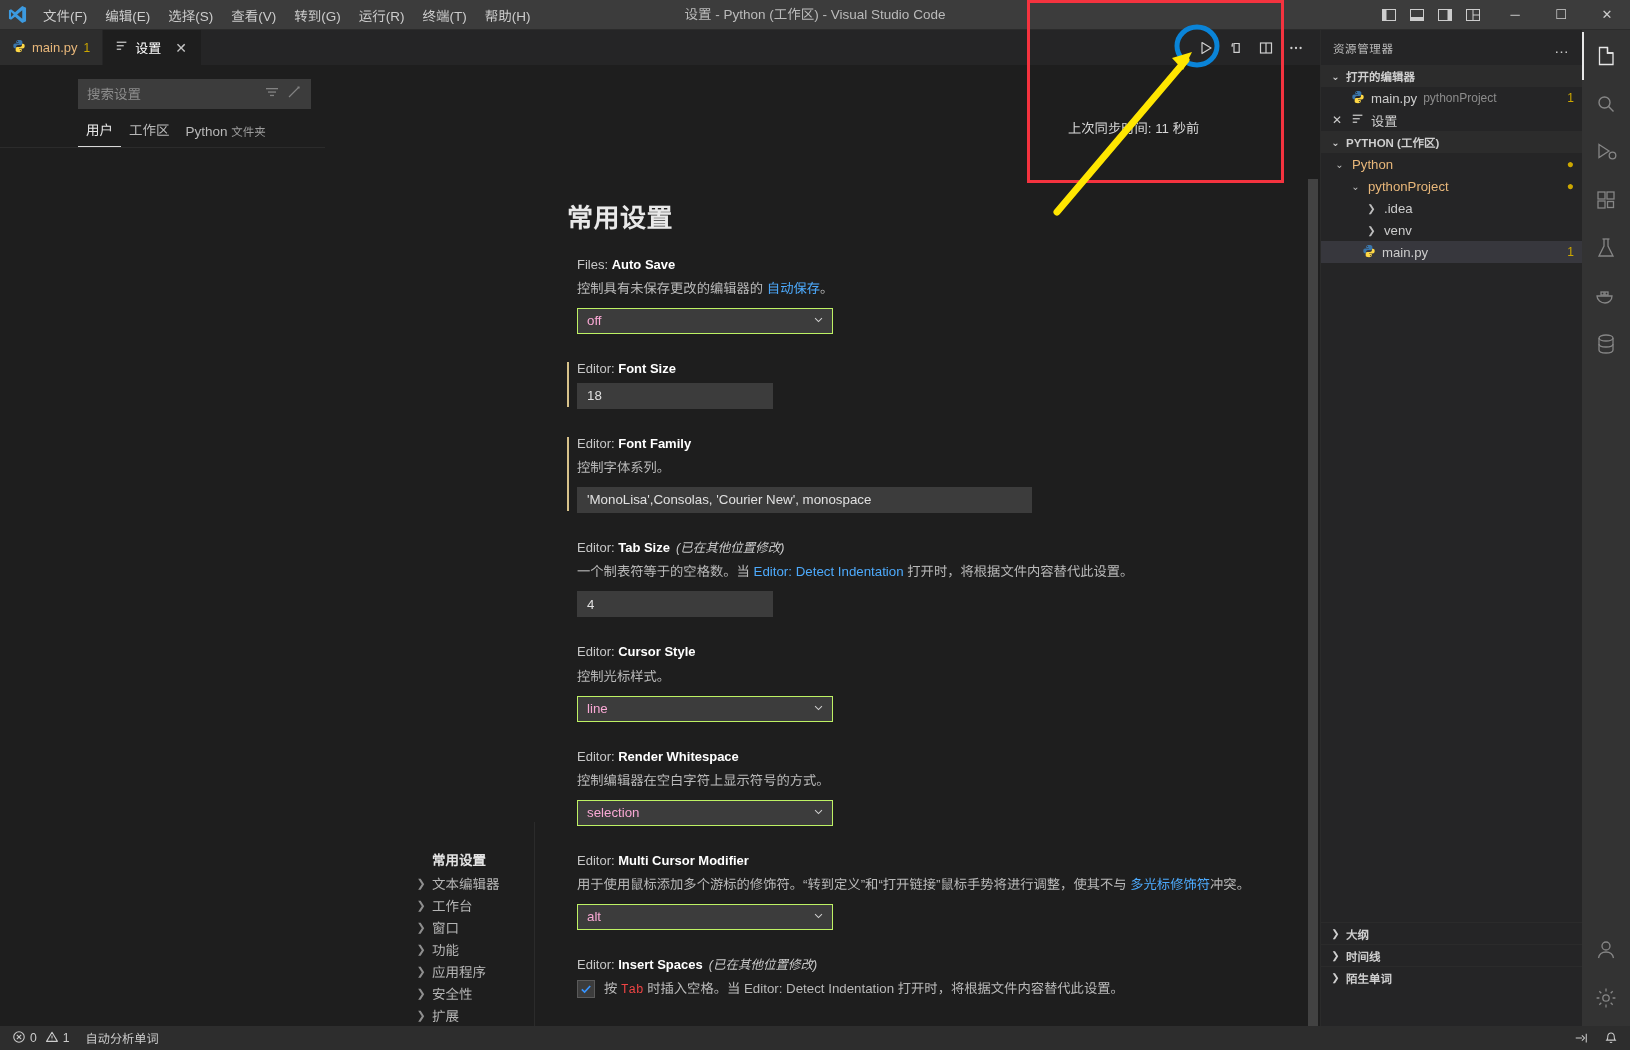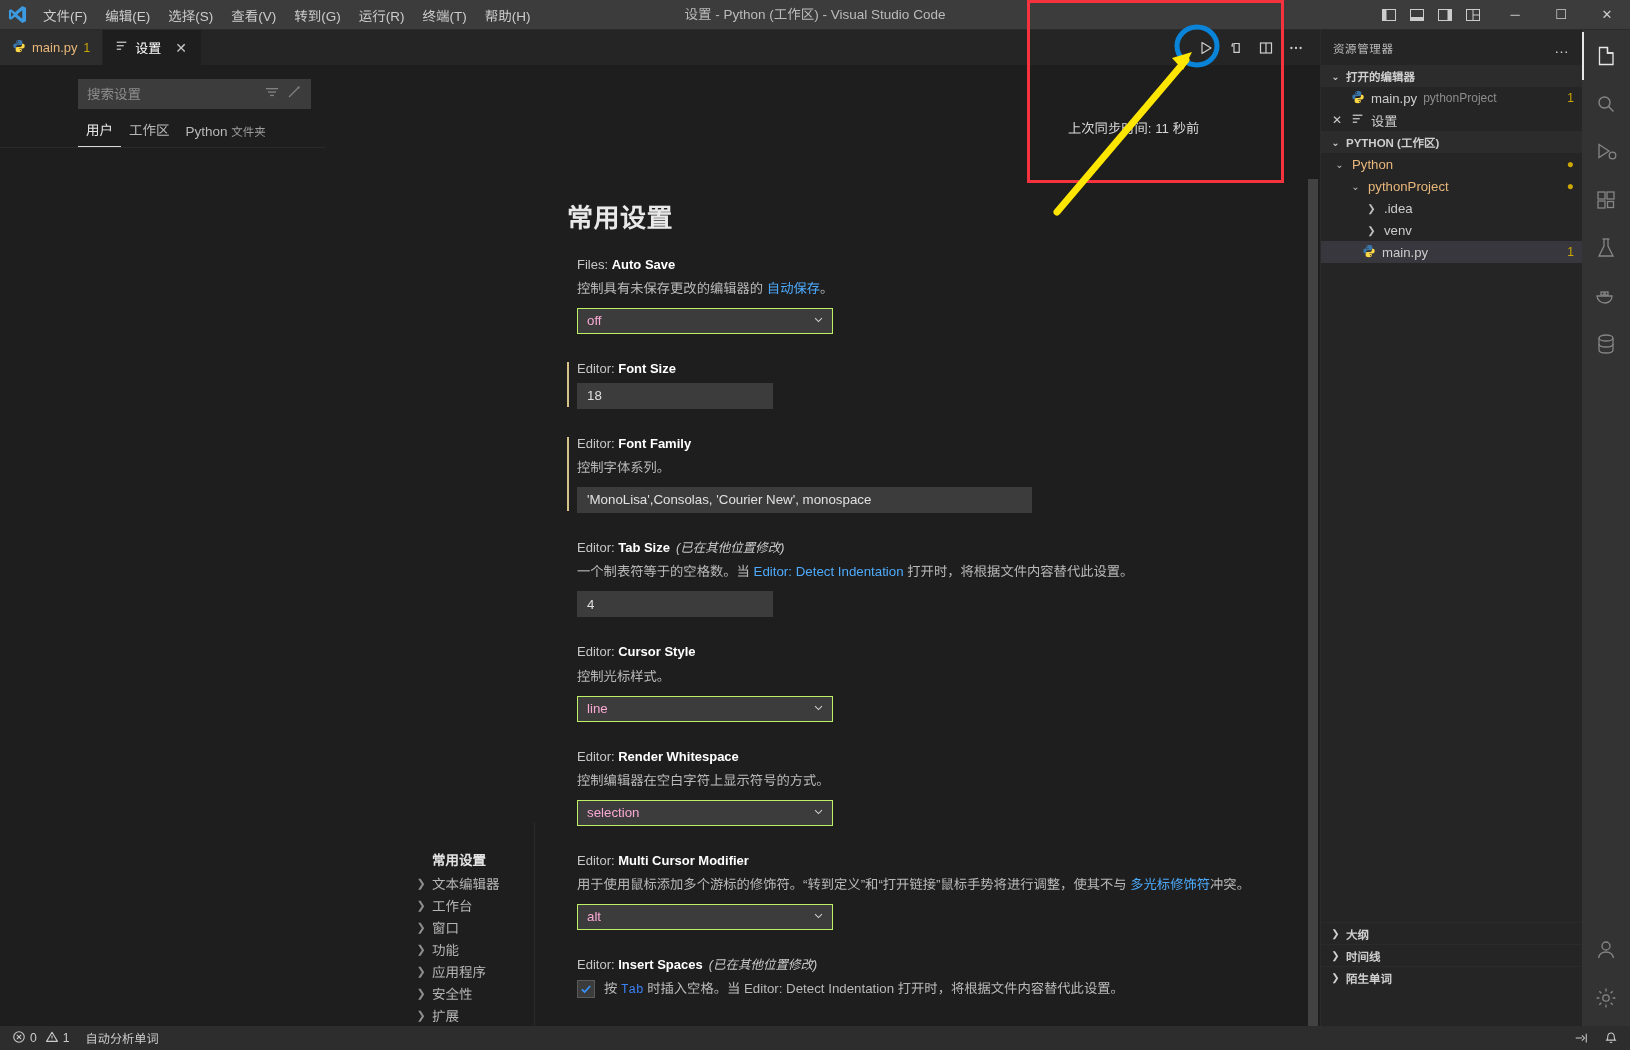--- a/index.html
+++ b/index.html
@@ -118,21 +118,21 @@
   .txtin {
     width: 196px; height: 26px; background: #3c3c3c; border: 1px solid #3c3c3c; color: #e0e0e0;
     display: flex; align-items: center; padding: 0 9px; font-size: 13.3px;
   }
   .txtin.wide { width: 455px; }
   .chkrow { display: flex; align-items: flex-start; gap: 9px; font-size: 13.3px; color: #b9b9b9; line-height: 1.5; }
   .chkbox {
     width: 18px; height: 18px; flex: 0 0 18px; background: #3c3c3c; border: 1px solid #5a5a5a;
     display: flex; align-items: center; justify-content: center; color: #3794ff; font-size: 14px; margin-top: 1px;
   }
-  .code-tag { color: #3b82f6; font-family: "Liberation Mono", "DejaVu Sans Mono", monospace; font-size: 12.5px; }
+  .code-tag { color: #ef4444; font-family: "Liberation Mono", "DejaVu Sans Mono", monospace; font-size: 12.5px; }
 
   
   .editor-scrollbar { position: absolute; right: 0; top: 0; width: 14px; bottom: 0; }
   .editor-scrollbar .thumb { position: absolute; left: 2px; width: 10px; background: #424242; border-radius: 0; }
 
   
   .sidebar {
     width: 262px; flex: 0 0 262px; background: #252526; display: flex; flex-direction: column;
     border-left: 1px solid #2b2b2b; min-height: 0;
   }

